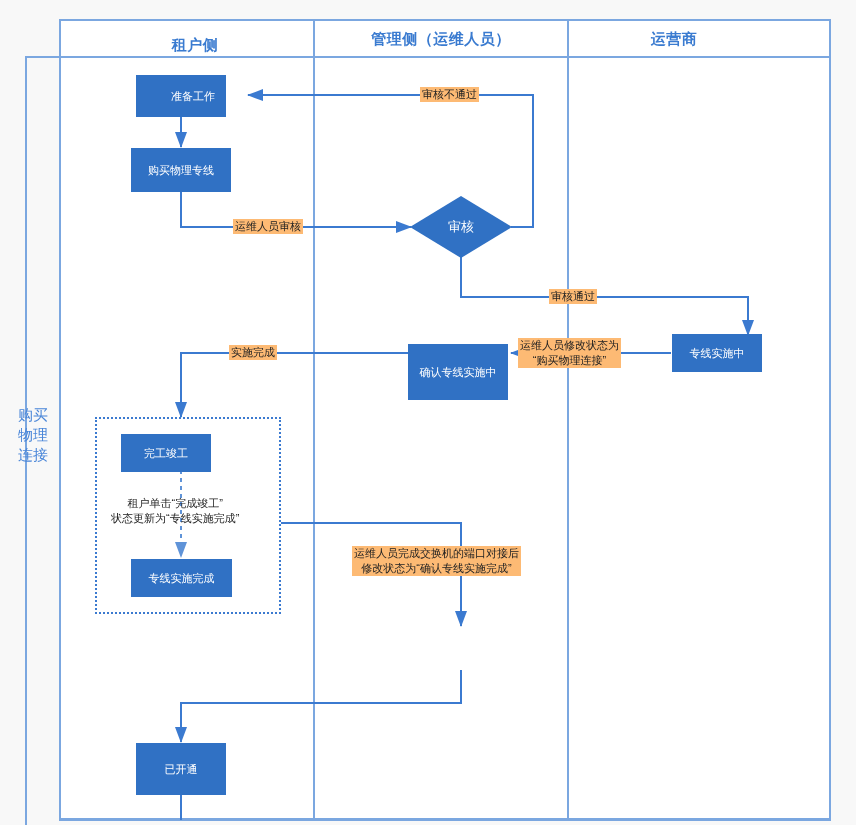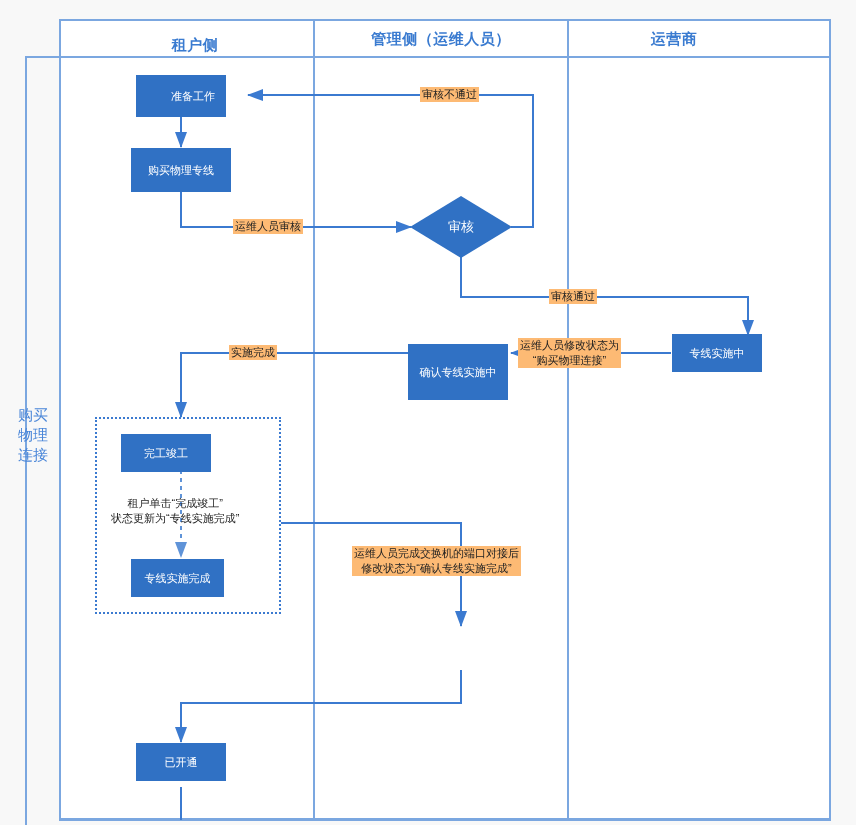--- a/index.html
+++ b/index.html
@@ -164,26 +164,26 @@
   </div>
 
   <div class="node" style="left:408px; top:344px; width:100px; height:56px;">
     <span>确认专线实施中</span>
   </div>
 
   <div class="node" style="left:121px; top:434px; width:90px; height:38px;">
     <span>完工竣工</span>
   </div>
 
-  <div class="node" style="left:131px; top:559px; width:93px; height:38px;">
+  <div class="node" style="left:131px; top:559px; width:101px; height:38px;">
     <span>专线实施完成</span>
   </div>
 
 
-  <div class="node" style="left:136px; top:743px; width:90px; height:38px;">
+  <div class="node" style="left:136px; top:743px; width:90px; height:52px;">
     <span>已开通</span>
   </div>
 
   <div class="edge-label" style="left:420px; top:87px;">审核不通过</div>
 
   <div class="edge-label" style="left:233px; top:219px;">运维人员审核</div>
 
   <div class="edge-label" style="left:549px; top:289px;">审核通过</div>
 
   <div class="edge-label" style="left:518px; top:338px;">

